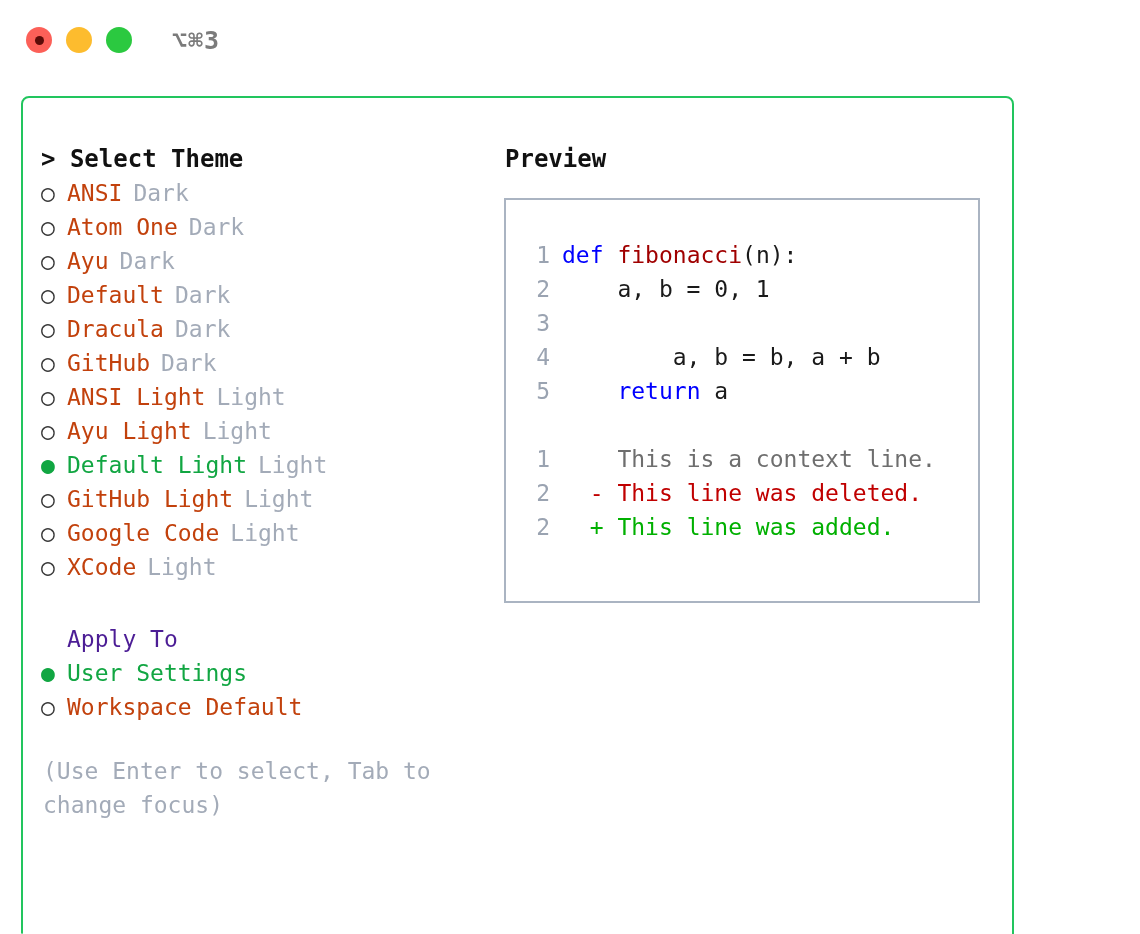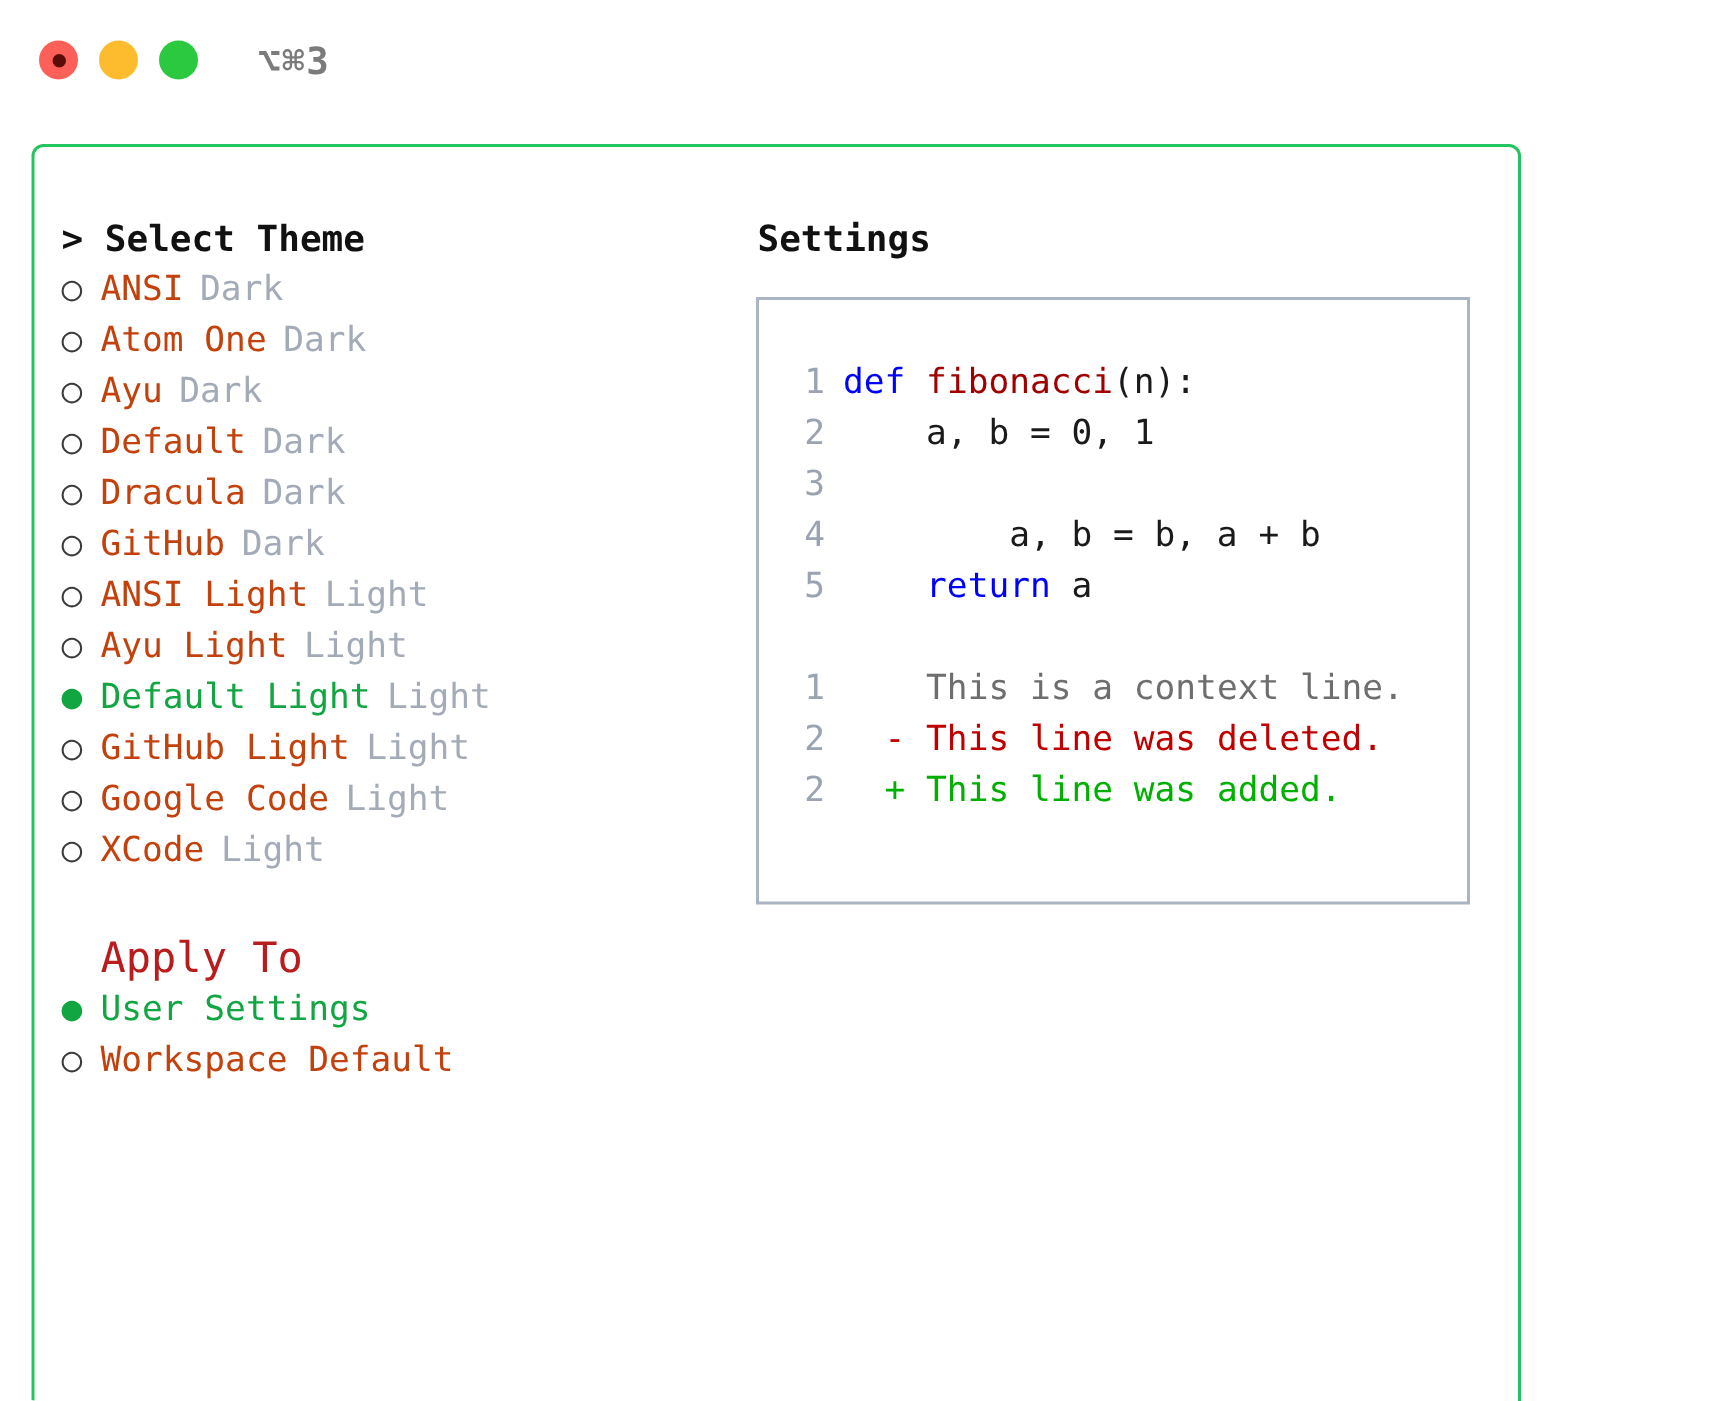--- a/index.html
+++ b/index.html
@@ -106,22 +106,22 @@
     font-size: 23px;
     line-height: 34px;
     color: #3b3b3b;
   }
   .opt-row.selected .bullet { color: #11a642; }
   .opt-name  { color: #c2410c; }
   .opt-row.selected .opt-name { color: #11a642; }
   .opt-tag   { color: #a3abb8; padding-left: 11px; }
 
   .apply-head {
-    font-size: 28px;
-    color: #b91c1c;
+    font-size: 23px;
+    color: #4c1d95;
     line-height: 34px;
     padding-left: 26px;
     white-space: pre;
   }
   .spacer-lg { height: 38px; }
   .spacer-md { height: 30px; }
 
   .hint {
     font-size: 23px;
     color: #a3abb8;
@@ -205,24 +205,25 @@
         <div class="spacer-lg"></div>
 
         <div class="apply-head">Apply To</div>
         <div id="apply-list">
             <div class="opt-row selected"><span class="bullet">●</span><span class="opt-name">User Settings</span></div>
             <div class="opt-row"><span class="bullet">○</span><span class="opt-name">Workspace Default</span></div>
           </div>
 
         <div class="spacer-md"></div>
 
+        <div class="hint">(Use Enter to select, Tab to change focus)</div>
       </div>
 
       <div class="col-right">
-        <div class="preview-title">Settings</div>
+        <div class="preview-title">Preview</div>
         <div class="preview-box">
           <div id="code-block">
               <div class="code-line"><span class="lno">1</span><span><span class="kw">def</span><span class="pl"> </span><span class="fn">fibonacci</span><span class="pl">(n):</span></span></div>
               <div class="code-line"><span class="lno">2</span><span><span class="pl">    a, b = 0, 1</span></span></div>
               <div class="code-line"><span class="lno">3</span></div>
               <div class="code-line"><span class="lno">4</span><span><span class="pl">        a, b = b, a + b</span></span></div>
               <div class="code-line"><span class="lno">5</span><span><span class="pl">    </span><span class="kw">return</span><span class="pl"> a</span></span></div>
             </div>
           <div class="gap"></div>
           <div id="diff-block">

